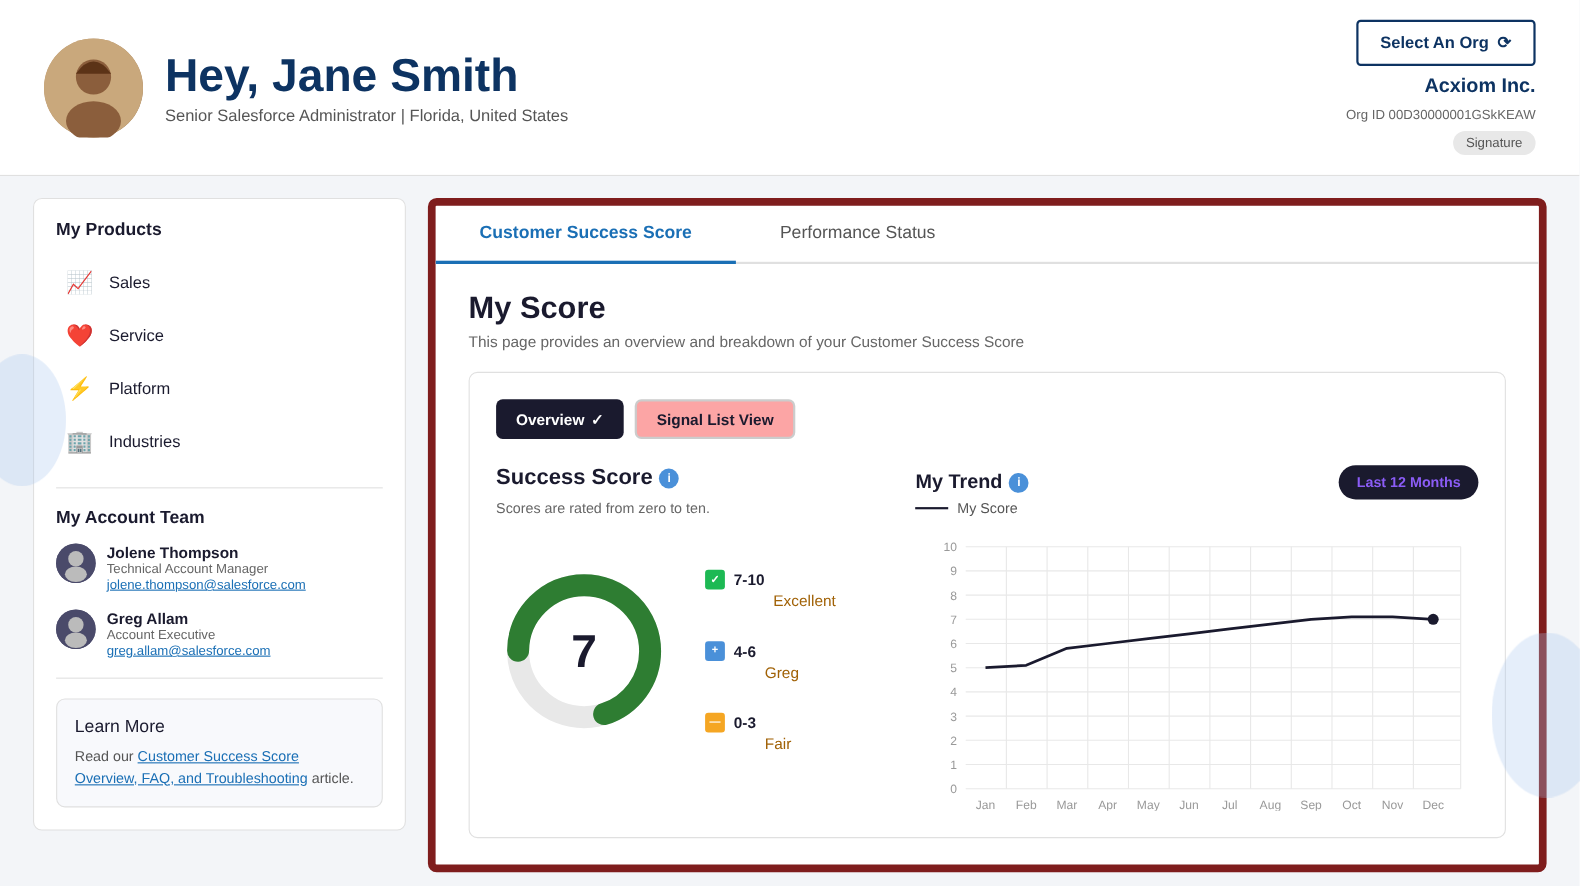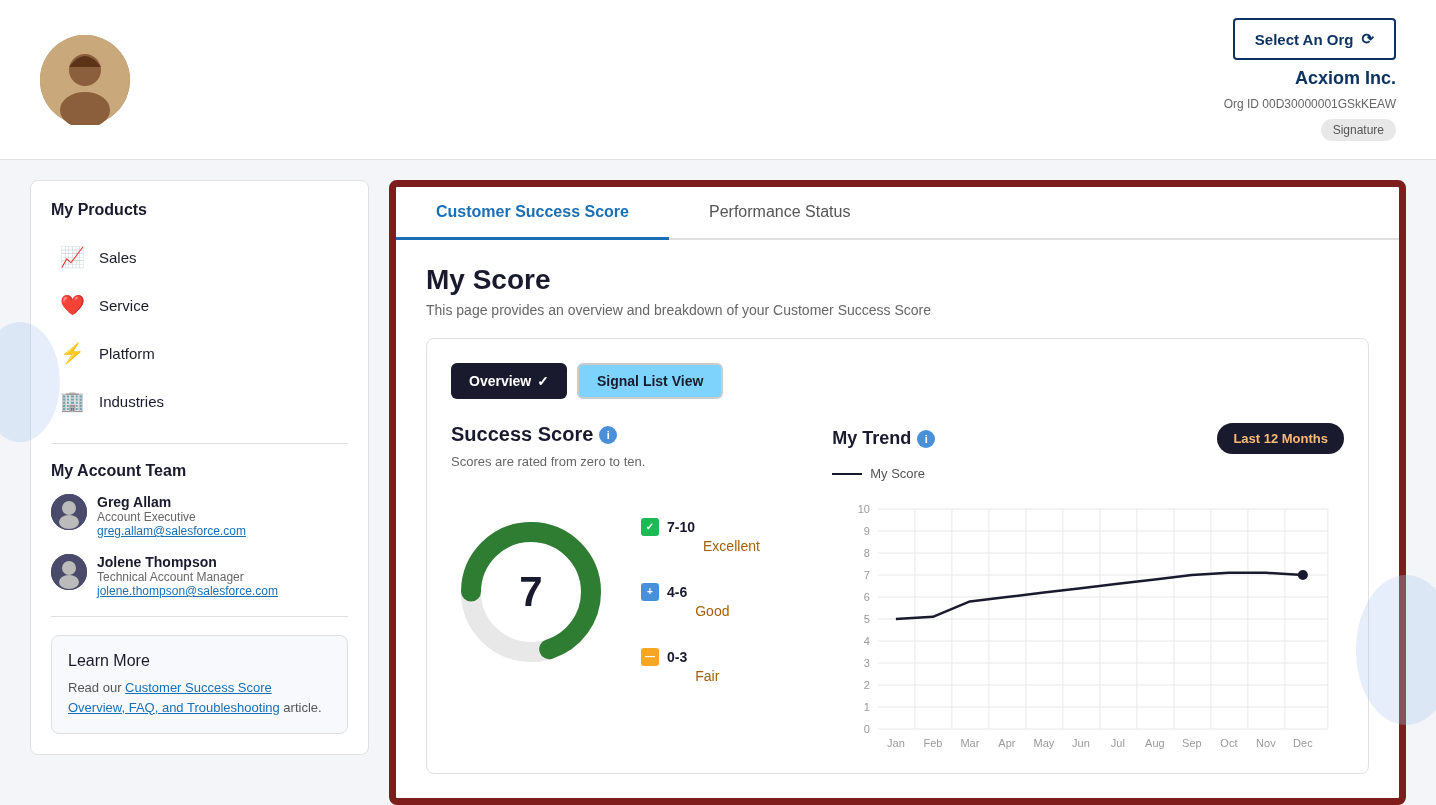--- a/index.html
+++ b/index.html
@@ -55,21 +55,21 @@
 
     
     .score-section { padding: 24px 30px; }
     .score-title { font-size: 28px; font-weight: 700; color: #1a1a2e; margin-bottom: 6px; }
     .score-subtitle { font-size: 14px; color: #666; margin-bottom: 20px; }
 
     
     .score-card { border: 1px solid #e0e0e0; border-radius: 8px; padding: 24px; }
     .score-buttons { display: flex; gap: 10px; margin-bottom: 24px; }
     .btn-overview { background: #1a1a2e; color: #fff; border: none; border-radius: 6px; padding: 10px 18px; font-size: 14px; font-weight: 600; cursor: pointer; display: flex; align-items: center; gap: 6px; }
-    .btn-signal { background: #7dd3fc; color: #1a1a2e; border: 2px solid #ccc; border-radius: 6px; padding: 6px 18px; font-size: 14px; font-weight: 600; cursor: pointer; }
+    .btn-signal { background: #fca5a5; color: #1a1a2e; border: 2px solid #ccc; border-radius: 6px; padding: 6px 18px; font-size: 14px; font-weight: 600; cursor: pointer; }
 
     .score-content { display: flex; gap: 40px; }
     .score-left { flex: 1; }
     .score-right { flex: 1.5; }
 
     .success-score-title { font-size: 20px; font-weight: 700; color: #1a1a2e; display: flex; align-items: center; gap: 6px; margin-bottom: 8px; }
     .info-icon { width: 18px; height: 18px; border-radius: 50%; background: #4a90d9; color: #fff; font-size: 11px; display: inline-flex; align-items: center; justify-content: center; font-weight: 700; cursor: pointer; }
     .score-desc { font-size: 13px; color: #666; margin-bottom: 30px; }
 
     
@@ -79,23 +79,23 @@
     .legend { display: flex; flex-direction: column; gap: 10px; }
     .legend-item { display: flex; align-items: center; gap: 8px; font-size: 14px; }
     .legend-box { width: 18px; height: 18px; border-radius: 3px; display: flex; align-items: center; justify-content: center; font-size: 10px; color: #fff; font-weight: 700; }
     .legend-box.excellent { background: #1db954; }
     .legend-box.good { background: #4a90d9; }
     .legend-box.fair { background: #f5a623; }
     .legend-range { font-weight: 700; color: #1a1a2e; }
     .legend-label { color: #a16207; margin-top: 39px; }
 
     
-    .trend-header { display: flex; align-items: center; justify-content: space-between; margin-bottom: 12px; }
+    .trend-header { display: flex; align-items: center; justify-content: space-between; margin-bottom: 0; }
     .trend-title { font-size: 18px; font-weight: 700; color: #1a1a2e; display: flex; align-items: center; gap: 6px; }
-    .last-12-btn { background: #1a1a2e; color: #fdba74; border: none; border-radius: 20px; padding: 8px 16px; font-size: 13px; font-weight: 600; cursor: pointer; }
+    .last-12-btn { background: #1a1a2e; color: #8b5cf6; border: none; border-radius: 20px; padding: 8px 16px; font-size: 13px; font-weight: 600; cursor: pointer; }
     .my-score-legend { display: flex; align-items: center; gap: 8px; margin-bottom: 8px; }
     .my-score-line { width: 30px; height: 2px; background: #1a1a2e; }
     .my-score-label { font-size: 13px; color: #555; }
 
     
     .chart-area { position: relative; width: 100%; height: 260px; }
     svg.trend-chart { width: 100%; height: 100%; }
 
     
     .blob-left { position: fixed; left: -20px; top: 40%; width: 80px; height: 120px; background: #a8c8f0; border-radius: 50%; opacity: 0.3; }
@@ -112,20 +112,22 @@
     <div class="avatar-placeholder">
 
       <svg width="90" height="90" viewBox="0 0 90 90" xmlns="http://www.w3.org/2000/svg">
         <circle cx="45" cy="45" r="45" fill="#c9a87c"></circle>
         <circle cx="45" cy="35" r="16" fill="#8b5e3c"></circle>
         <ellipse cx="45" cy="75" rx="25" ry="18" fill="#8b5e3c"></ellipse>
         <path d="M29 32 Q45 10 61 32" fill="#5c3317"></path>
       </svg>
     </div>
     <div>
+      <div class="header-name">Hey, Jane Smith</div>
+      <div class="header-subtitle">Senior Salesforce Administrator | Florida, United States</div>
     </div>
   </div>
   <div class="header-right">
     <button class="select-org-btn">
       <span>Select An Org</span>
       <span>⟳</span>
     </button>
     <div class="org-name">Acxiom Inc.</div>
     <div class="org-id">Org ID 00D30000001GSkKEAW</div>
     <span class="signature-badge">Signature</span>
@@ -160,38 +162,38 @@
 
     <div class="team-member">
       <div class="team-avatar">
         <svg width="36" height="36" viewBox="0 0 36 36">
             <circle cx="18" cy="18" r="18" fill="#4a4a6a"></circle>
             <circle cx="18" cy="14" r="7" fill="#bbb"></circle>
             <ellipse cx="18" cy="28" rx="10" ry="7" fill="#bbb"></ellipse>
           </svg>
       </div>
       <div class="team-info">
-        <span class="team-name">Greg Allam</span>
-        <span class="team-role">Account Executive</span>
-        <span class="team-email">greg.allam@salesforce.com</span>
+        <span class="team-name">Jolene Thompson</span>
+        <span class="team-role">Technical Account Manager</span>
+        <span class="team-email">jolene.thompson@salesforce.com</span>
       </div>
     </div>
 
     <div class="team-member">
       <div class="team-avatar">
         <svg width="36" height="36" viewBox="0 0 36 36">
             <circle cx="18" cy="18" r="18" fill="#4a4a6a"></circle>
             <circle cx="18" cy="14" r="7" fill="#bbb"></circle>
             <ellipse cx="18" cy="28" rx="10" ry="7" fill="#bbb"></ellipse>
           </svg>
       </div>
       <div class="team-info">
-        <span class="team-name">Jolene Thompson</span>
-        <span class="team-role">Technical Account Manager</span>
-        <span class="team-email">jolene.thompson@salesforce.com</span>
+        <span class="team-name">Greg Allam</span>
+        <span class="team-role">Account Executive</span>
+        <span class="team-email">greg.allam@salesforce.com</span>
       </div>
     </div>
 
     <hr class="sidebar-divider">
 
     <div class="learn-more-box">
       <div class="learn-more-title">Learn More</div>
       <div class="learn-more-text">
         <span>Read our </span><span class="learn-more-link">Customer Success Score Overview, FAQ, and Troubleshooting</span><span> article.</span>
       </div>
@@ -246,21 +248,21 @@
                 </div>
                 <div class="legend">
                   <div class="legend-item">
                     <div class="legend-box excellent">✓</div>
                     <span class="legend-range">7-10</span>
                     <span class="legend-label">Excellent</span>
                   </div>
                   <div class="legend-item">
                     <div class="legend-box good">+</div>
                     <span class="legend-range">4-6</span>
-                    <span class="legend-label">Good</span>
+                    <span class="legend-label">Greg</span>
                   </div>
                   <div class="legend-item">
                     <div class="legend-box fair">—</div>
                     <span class="legend-range">0-3</span>
                     <span class="legend-label">Fair</span>
                   </div>
                 </div>
               </div>
             </div>
 

